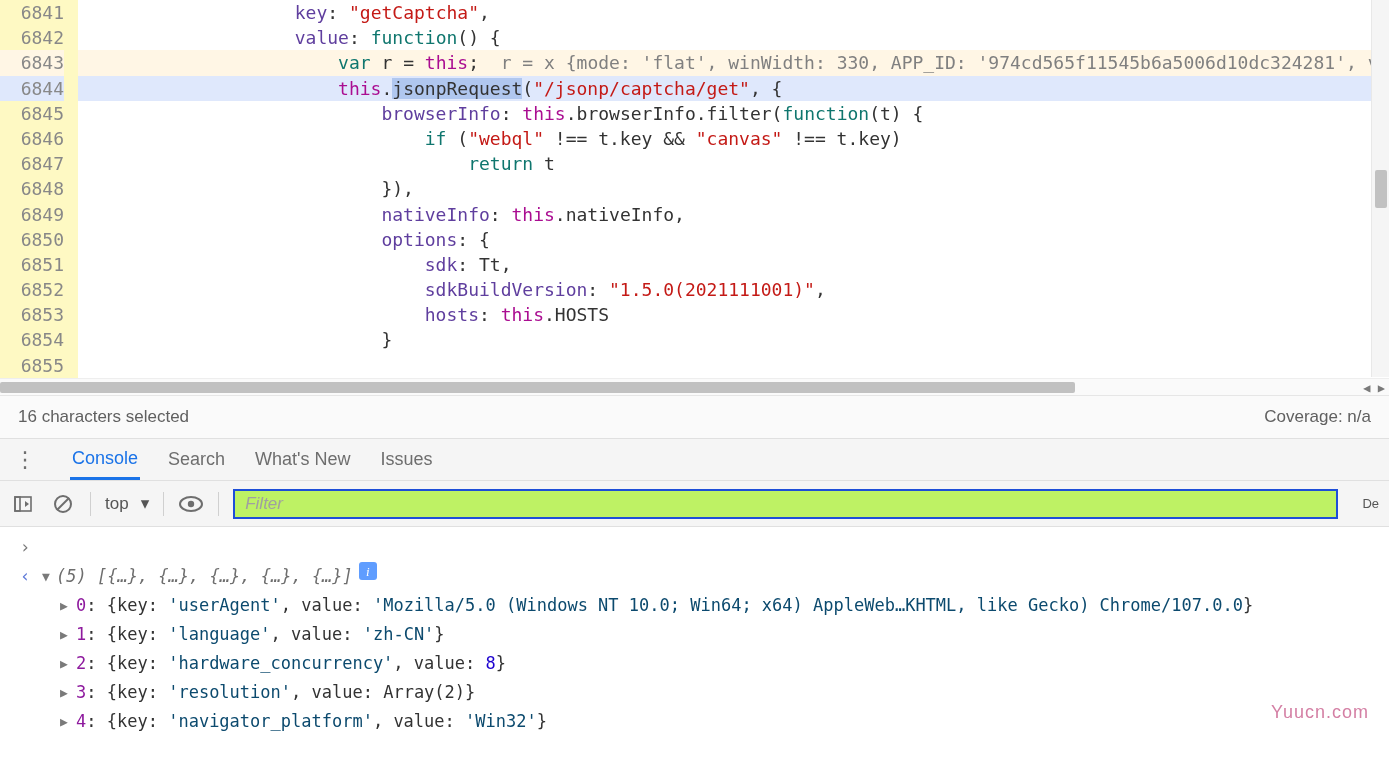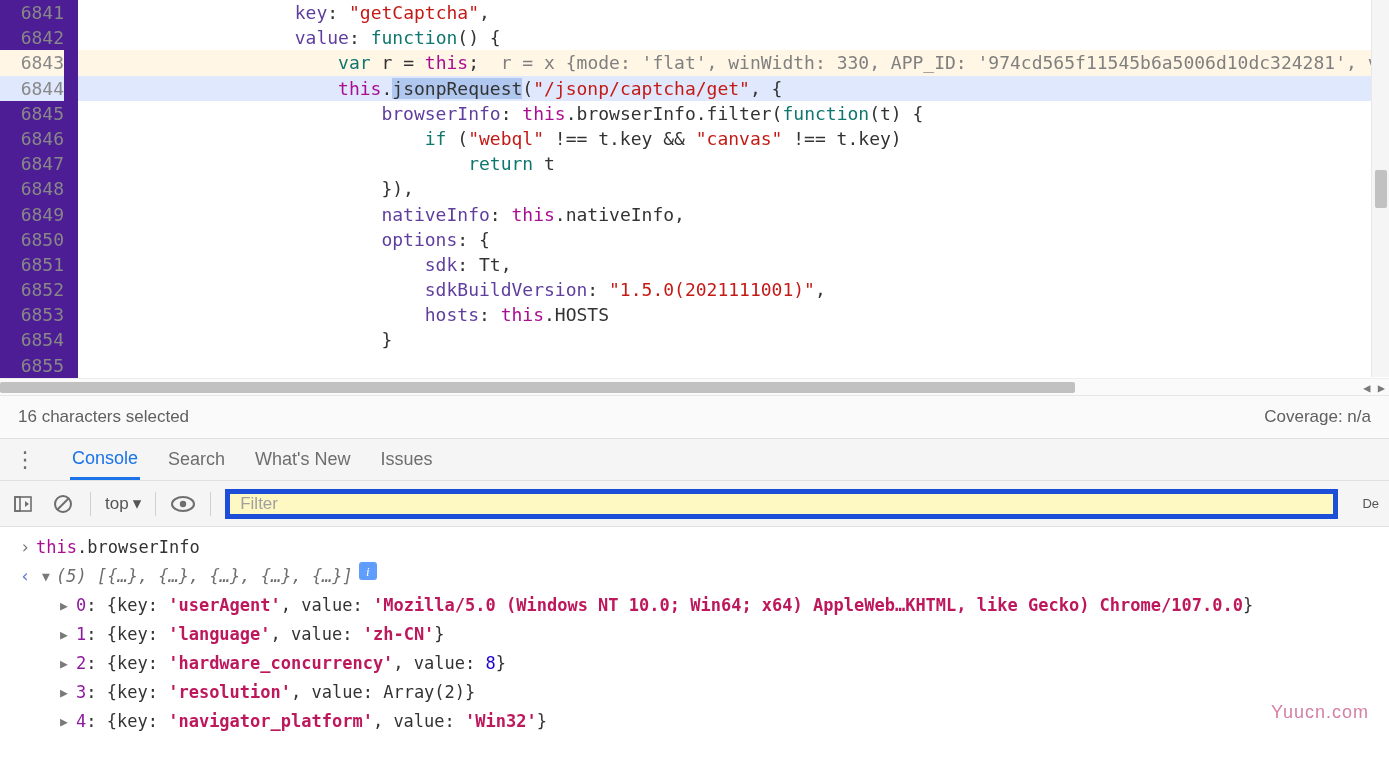--- a/index.html
+++ b/index.html
@@ -1,19 +1,19 @@
 <!DOCTYPE html>
 <html><head>
 <meta charset="utf-8">
 <style>
 * { box-sizing: border-box; margin: 0; padding: 0; }
 body { font-family: Menlo, Consolas, monospace; font-size: 14px; color: #333; background: #fff; overflow: hidden; }
 .container { display: flex; flex-direction: column; height: 777px; width: 1389px; }
 .code-area { flex: 0 0 auto; display: flex; height: 378px; position: relative; overflow: hidden; }
-.gutter { width: 78px; background: #4c1d95; text-align: right; padding-right: 14px; color: #888; user-select: none; line-height: 25.2px; font-size: 18px; }
+.gutter { width: 78px; background: #fef9c3; text-align: right; padding-right: 14px; color: #888; user-select: none; line-height: 25.2px; font-size: 18px; }
 .code { flex: 1; position: relative; font-size: 18px; line-height: 25.2px; overflow: hidden; }
 .line { white-space: pre; height: 25.2px; }
 .line.br { background: #fff6e5; }
 .line.hl { background: #dfe8fc; }
 .code .line.br { padding-right: 6px; }
 .sel { background: #b0c7ef; }
 .kw { color: #0f766e; }
 .str { color: #c41a16; }
 .prop { color: #5f3e9e; }
 .this { color: #aa0d91; }
@@ -25,38 +25,38 @@
 .h-scroll-area .thumb { position: absolute; height: 11px; top: 3px; left: 0; width: 1075px; background: #c1c1c1; border-radius: 2px; }
 .h-arrows { position:absolute; right:0; top:0; height:17px; display:flex; align-items:center; gap:2px; padding-right:4px; color:#7a7a7a; font-size:12px;}
 .status { height: 43px; background: #fafafa; display: flex; align-items: center; justify-content: space-between; padding: 0 18px; color: #606060; border-top: 1px solid #e6e6e6; font-family: "Segoe UI", Arial, sans-serif; font-size: 17px;}
 .tabs { height: 43px; background: #f5f5f5; display: flex; align-items: center; padding: 0 8px 0 6px; gap: 26px; border-top: 1px solid #e0e0e0; border-bottom: 1px solid #e0e0e0; font-family: "Segoe UI", Arial, sans-serif; font-size: 18px; color: #6e6e6e;}
 .tabs .more { font-size: 22px; color: #6e6e6e; padding: 0 8px; }
 .tab { padding: 8px 2px; cursor: pointer; }
 .tab.active { color: #1a73e8; border-bottom: 3px solid #1a73e8; }
 .toolbar { height: 46px; background: #f5f5f5; display: flex; align-items: center; padding: 0 10px; gap: 14px; border-bottom: 1px solid #e0e0e0;}
 .toolbar .icon { width: 26px; height: 26px; display:flex; align-items:center; justify-content:center; color:#6e6e6e; }
 .toolbar .sep { width:1px; height: 24px; background:#d0d0d0; }
-.context-sel { display:flex; align-items:center; gap:4px; color:#555; font-family: "Segoe UI", Arial, sans-serif; font-size: 17px;}
+.context-sel { display:flex; align-items:center; gap:12px; color:#555; font-family: "Segoe UI", Arial, sans-serif; font-size: 17px;}
 .filter { flex: 1; }
-.filter input { width: 100%; height: 30px; border: 5px solid #1d4ed8; background: #fef9c3; padding: 0 10px; font-size: 17px; color:#808080; }
+.filter input { width: 100%; height: 30px; border: 2px solid #1d4ed8; background: #bef264; padding: 0 10px; font-size: 17px; color:#808080;font-style:italic; }
 .filter input::placeholder { color: #a0a0a0; }
 .right-label { color:#555; font-family:"Segoe UI",Arial,sans-serif; font-size:13px; padding-left:10px;}
 .console { flex: 1; padding: 6px 14px; overflow: hidden; font-size: 17px; line-height: 29px; }
 .crow { display: flex; align-items: flex-start; }
 .chev { width: 22px; color: #7a7a7a; text-align:center; }
 .chev.blue { color: #5f7ad8; }
 .expr { font-family: Menlo, Consolas, monospace; }
 .pc { color: #aa0d91; }
 .id { color: #333; }
 .tri { color: #7a7a7a; font-size: 13px; display:inline-block; width:14px; }
 .ital { font-style: italic; color: #6e6e6e;}
 .info-badge { display:inline-flex; width:18px; height:18px; background:#5f9dff; border-radius:3px; align-items:center; justify-content:center; color:#fff; font-family:Georgia,serif; font-style:italic; font-size:13px; margin-left:6px;}
 .entry { padding-left: 46px; display:flex; align-items:flex-start; gap:2px;}
 .idx { color:#8e1a9e; }
-.v-str { color: #be185d; font-weight: bold; }
+.v-str { color: #0c4a6e; }
 .v-num { color: #1c00cf; }
 .punc { color:#333; }
 .len { padding-left: 60px; color:#8e1a9e; }
 .len-val { color:#1c00cf; }
 .wm { position:absolute; right: 20px; bottom: 54px; color: #d47fa4; font-family: Arial, sans-serif; font-size: 18px; letter-spacing:1px; pointer-events:none;}
 svg { display:block; }
 </style>
 </head>
 <body>
 
@@ -148,21 +148,20 @@
     <span class="sep"></span>
     <div class="filter">
       <input type="text" placeholder="Filter" style="">
     </div>
     <span class="right-label">De</span>
   </div>
 
   <div class="console">
     <div class="crow">
       <span class="chev">›</span>
-      <span class="expr"><span class="pc">this</span><span>.</span><span class="id">browserInfo</span></span>
     </div>
     <div class="crow">
       <span class="chev blue">‹</span>
       <span style="width:6px;"></span>
       <span class="tri">▼</span>
       <span class="ital"><span>(5)</span><span> [{…}, {…}, {…}, {…}, {…}]</span></span>
       <span class="info-badge">i</span>
     </div>
 
     <div id="entries">

